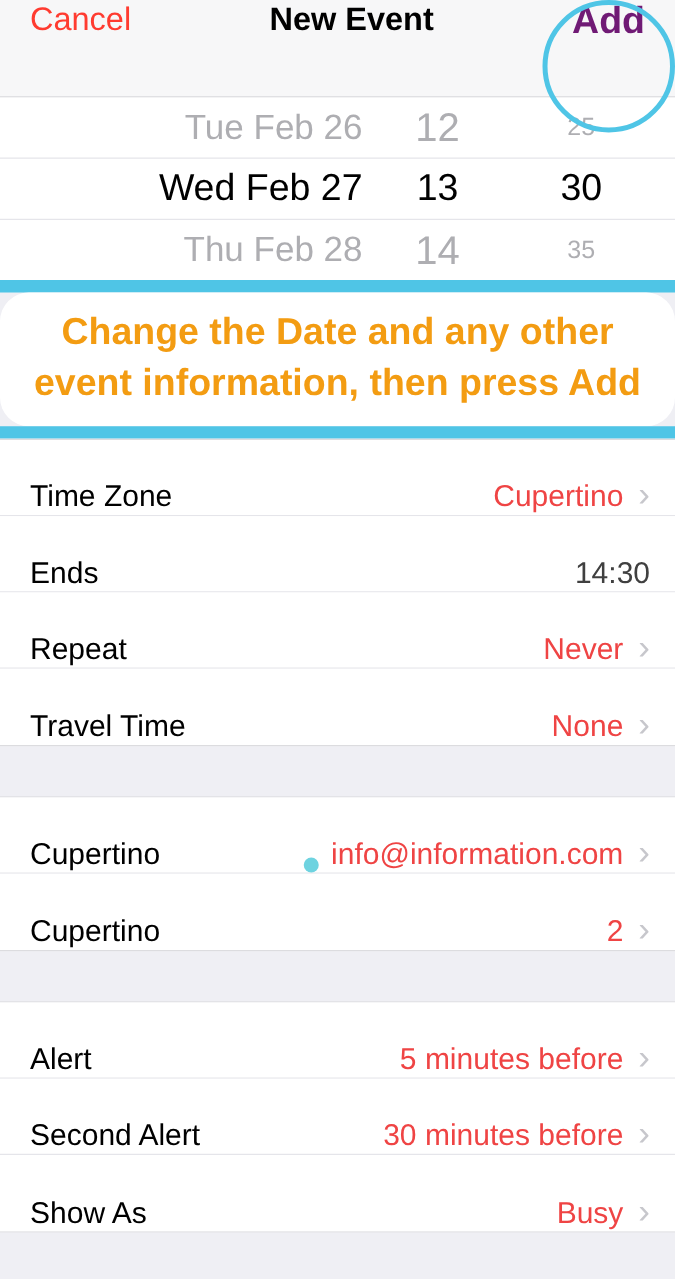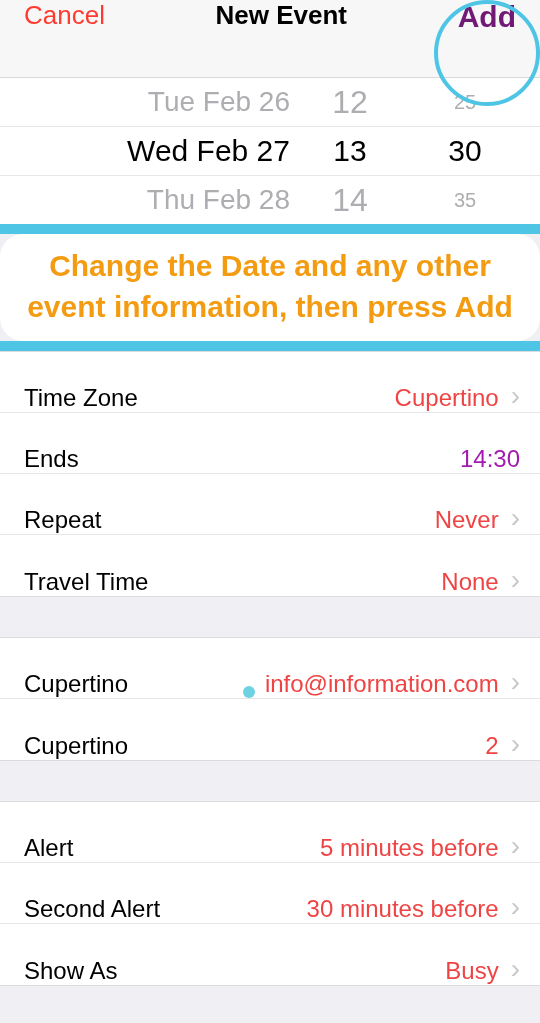--- a/index.html
+++ b/index.html
@@ -67,21 +67,21 @@
       align-items: flex-end;
       min-height: 61px;
       padding: 0 20px 0 24px;
       border-bottom: 1px solid #e5e5ea;
       background: #fff;
     }
     .row:last-child { border-bottom: none; }
     .row .label { font-size: 24px; color: #000; flex: 0 0 auto; }
     .row .spacer { flex: 1 1 auto; }
     .row .value { font-size: 24px; color: #ef4444; }
-    .row .value.strong { color: #a21caf; }
+    .row .value.strong { color: #404040; }
     .row .chev  { margin-left: 12px; color: #c7c7cc; font-size: 28px; font-weight: 300; }
     .dot { width: 12px; height: 12px; border-radius: 50%; background: #6ed3e0; display:inline-block; margin-right: 10px; vertical-align: middle; }
     .gap { height: 40px; }
   </style>
 </head>
 <body>
 
 <div class="nav">
   <span class="nav-cancel">Cancel</span>
   <span class="nav-title">New Event</span>

